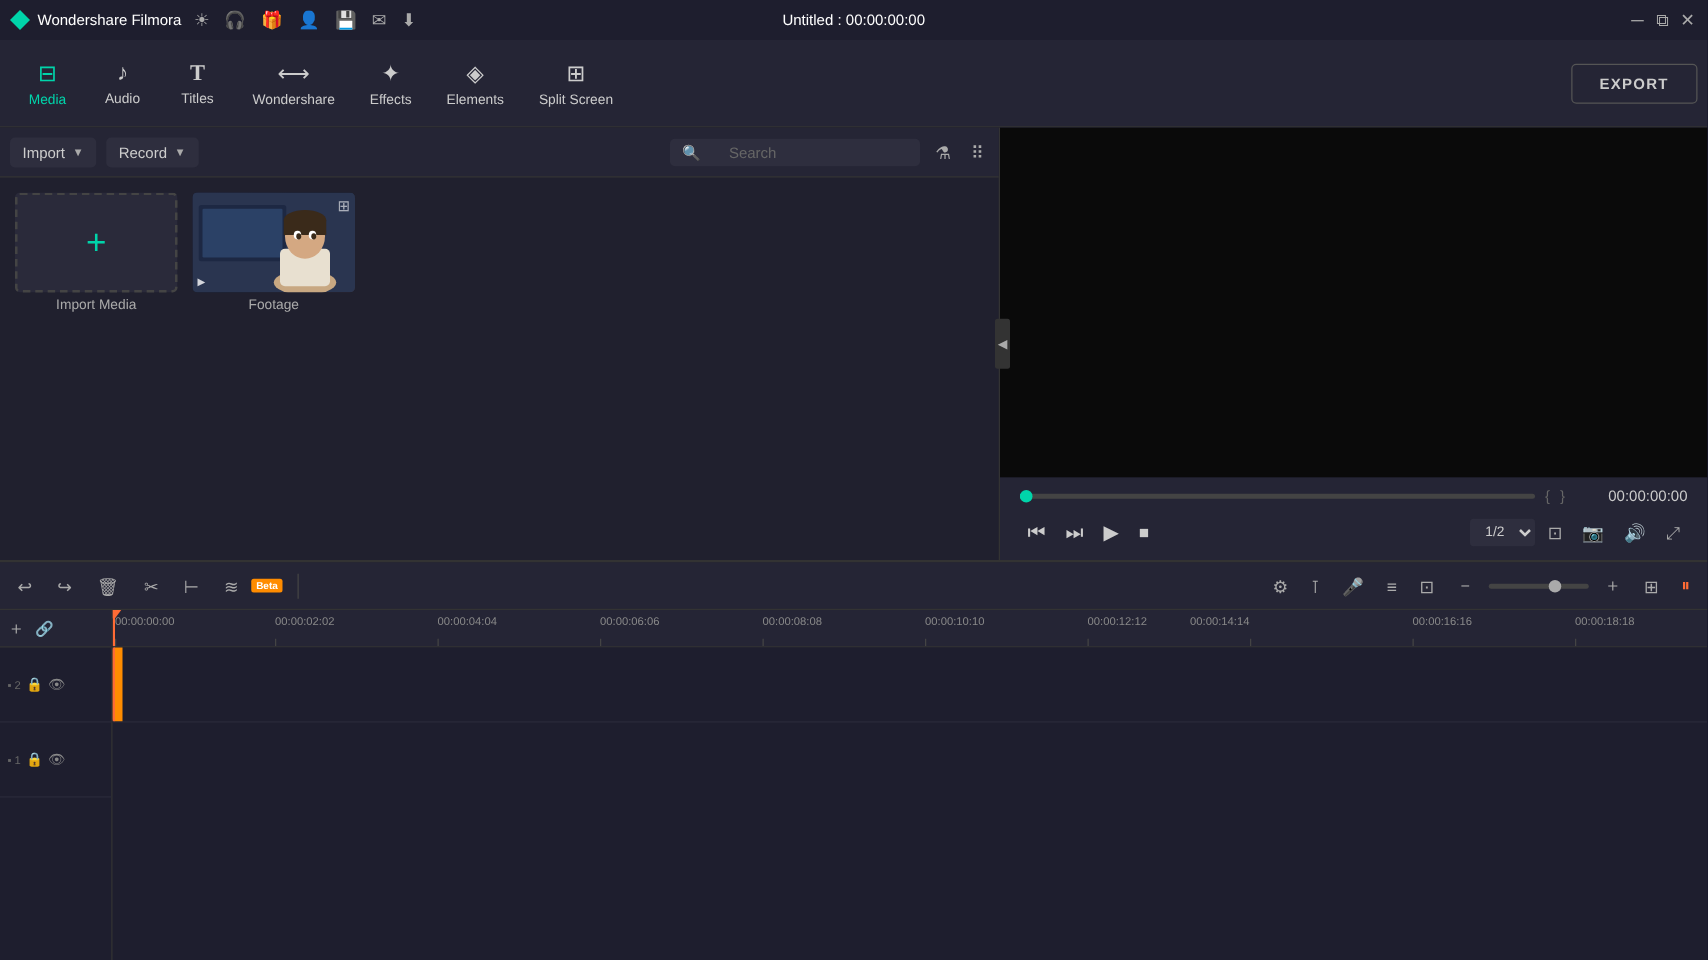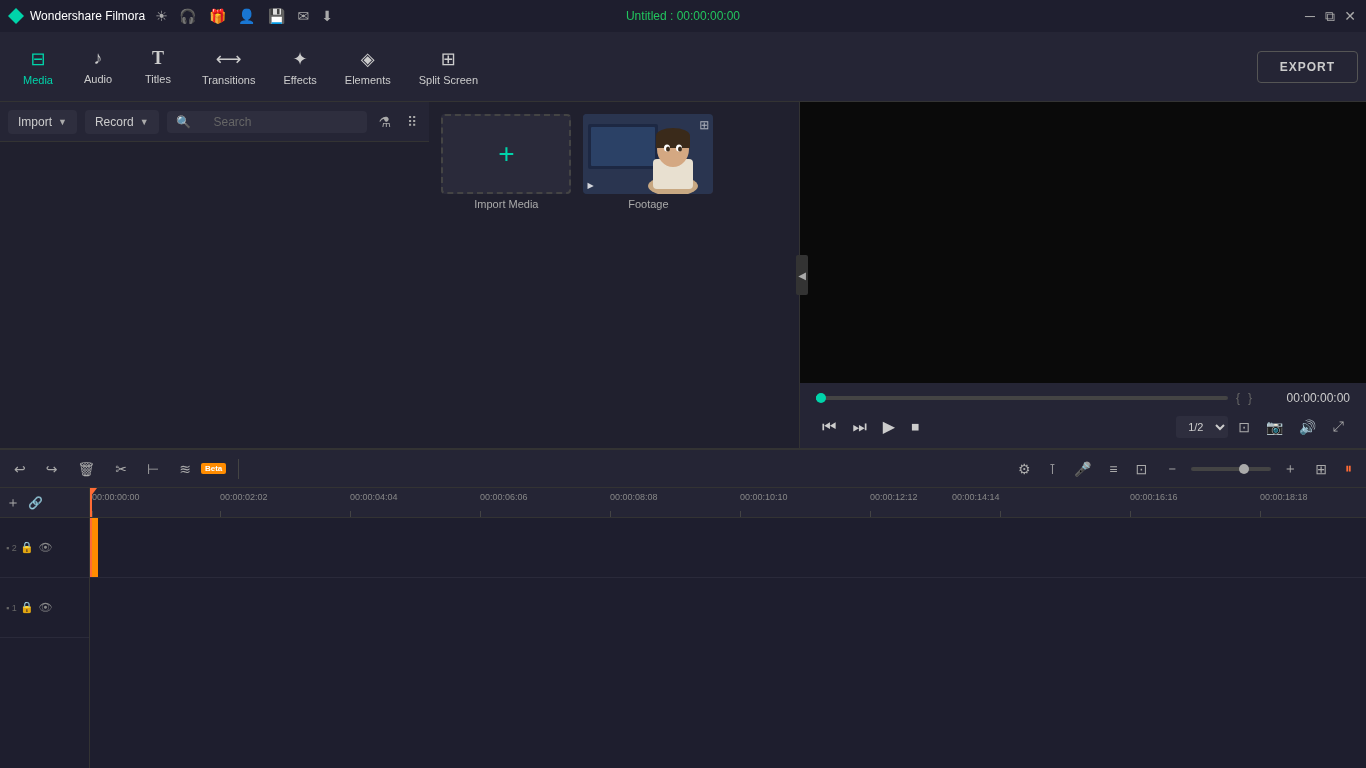--- a/index.html
+++ b/index.html
@@ -49,21 +49,21 @@
       color: #ccc;
       padding: 4px 10px;
       cursor: pointer;
       font-size: 12px;
       border-radius: 3px;
     }
     #title-center {
       position: absolute;
       left: 50%;
       transform: translateX(-50%);
-      color: #22c55e;
+      color: #ffffff;
       font-size: 12px;
     }
     #window-controls {
       display: flex;
       gap: 4px;
       margin-left: auto;
     }
     #system-icons {
       display: flex;
       align-items: center;
@@ -122,21 +122,21 @@
     #main-content {
       display: flex;
       flex: 1;
       overflow: hidden;
     }
 
     
     #left-panel {
       width: 800px;
       display: flex;
-      flex-direction: row;
+      flex-direction: column;
       background: #20202e;
       border-right: 1px solid #333;
       flex-shrink: 0;
     }
 
     
     #media-toolbar {
       height: 40px;
       display: flex;
       align-items: center;
@@ -625,21 +625,21 @@
   <div class="tool-item">
     <span class="tool-icon">♪</span>
     <span class="tool-label">Audio</span>
   </div>
   <div class="tool-item">
     <span class="tool-icon" style="font-weight:bold;font-family:serif;">T</span>
     <span class="tool-label">Titles</span>
   </div>
   <div class="tool-item">
     <span class="tool-icon">⟷</span>
-    <span class="tool-label">Transitions</span>
+    <span class="tool-label">Wondershare</span>
   </div>
   <div class="tool-item">
     <span class="tool-icon">✦</span>
     <span class="tool-label">Effects</span>
   </div>
   <div class="tool-item">
     <span class="tool-icon">◈</span>
     <span class="tool-label">Elements</span>
   </div>
   <div class="tool-item">

